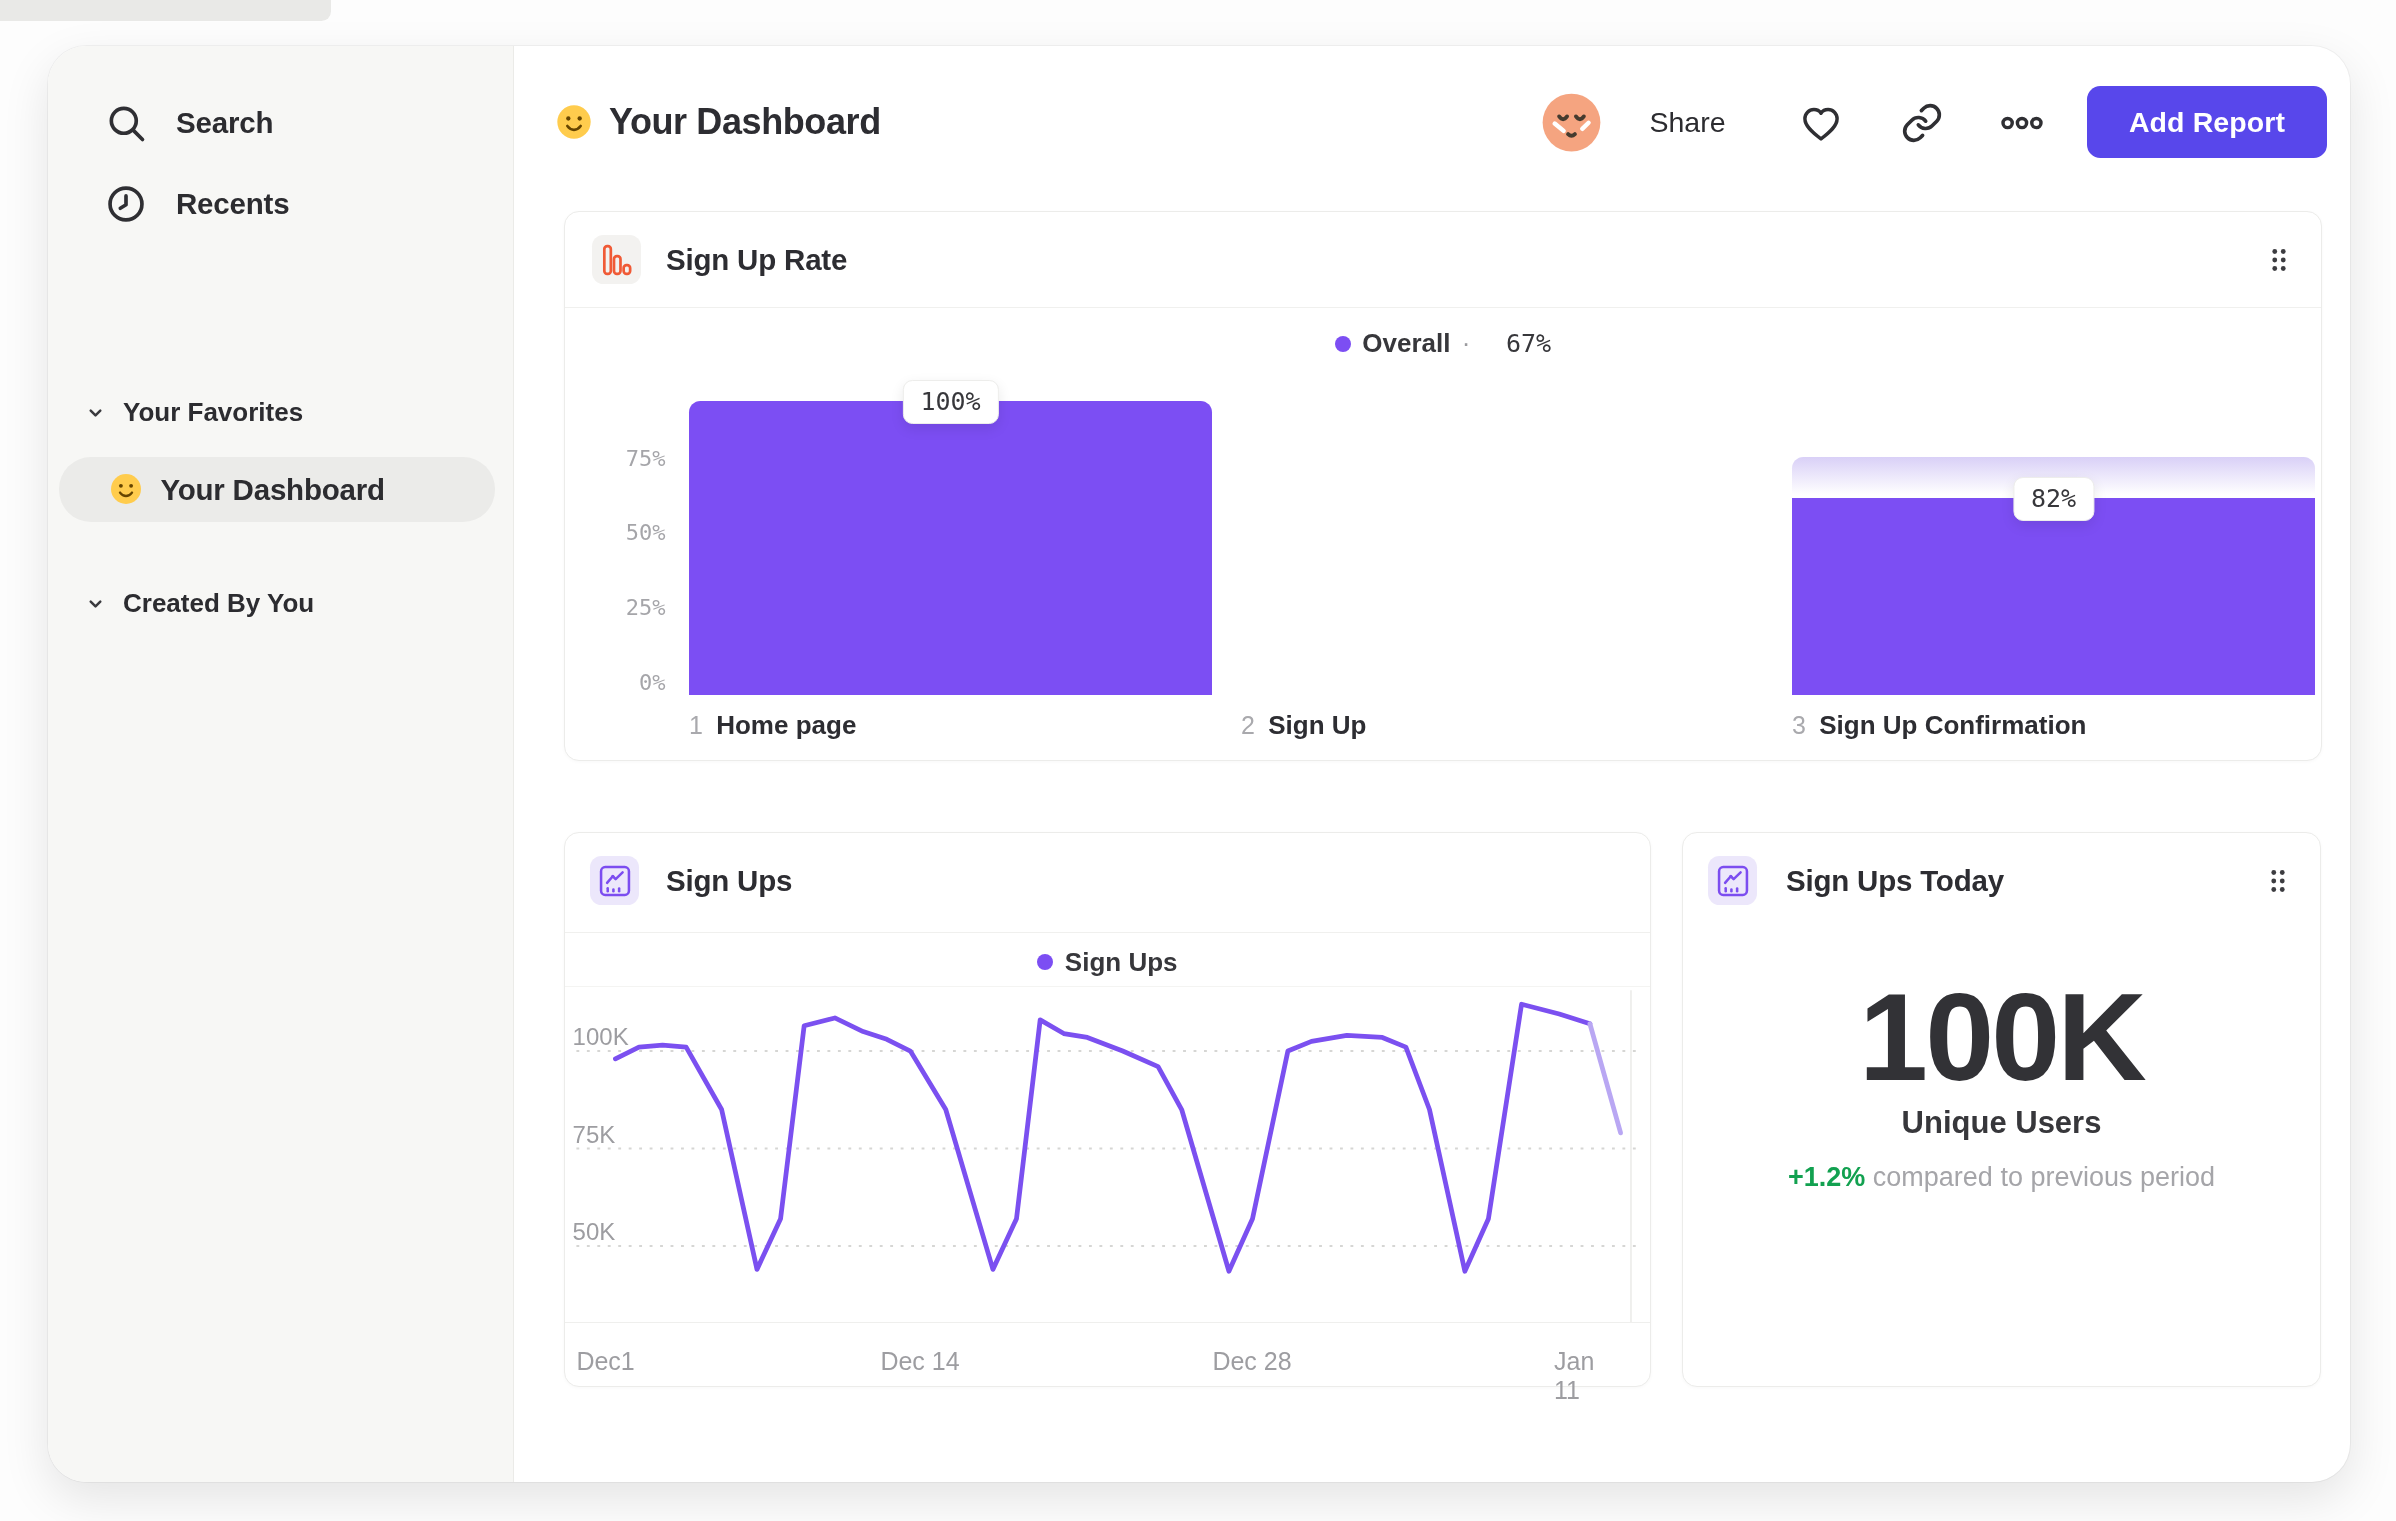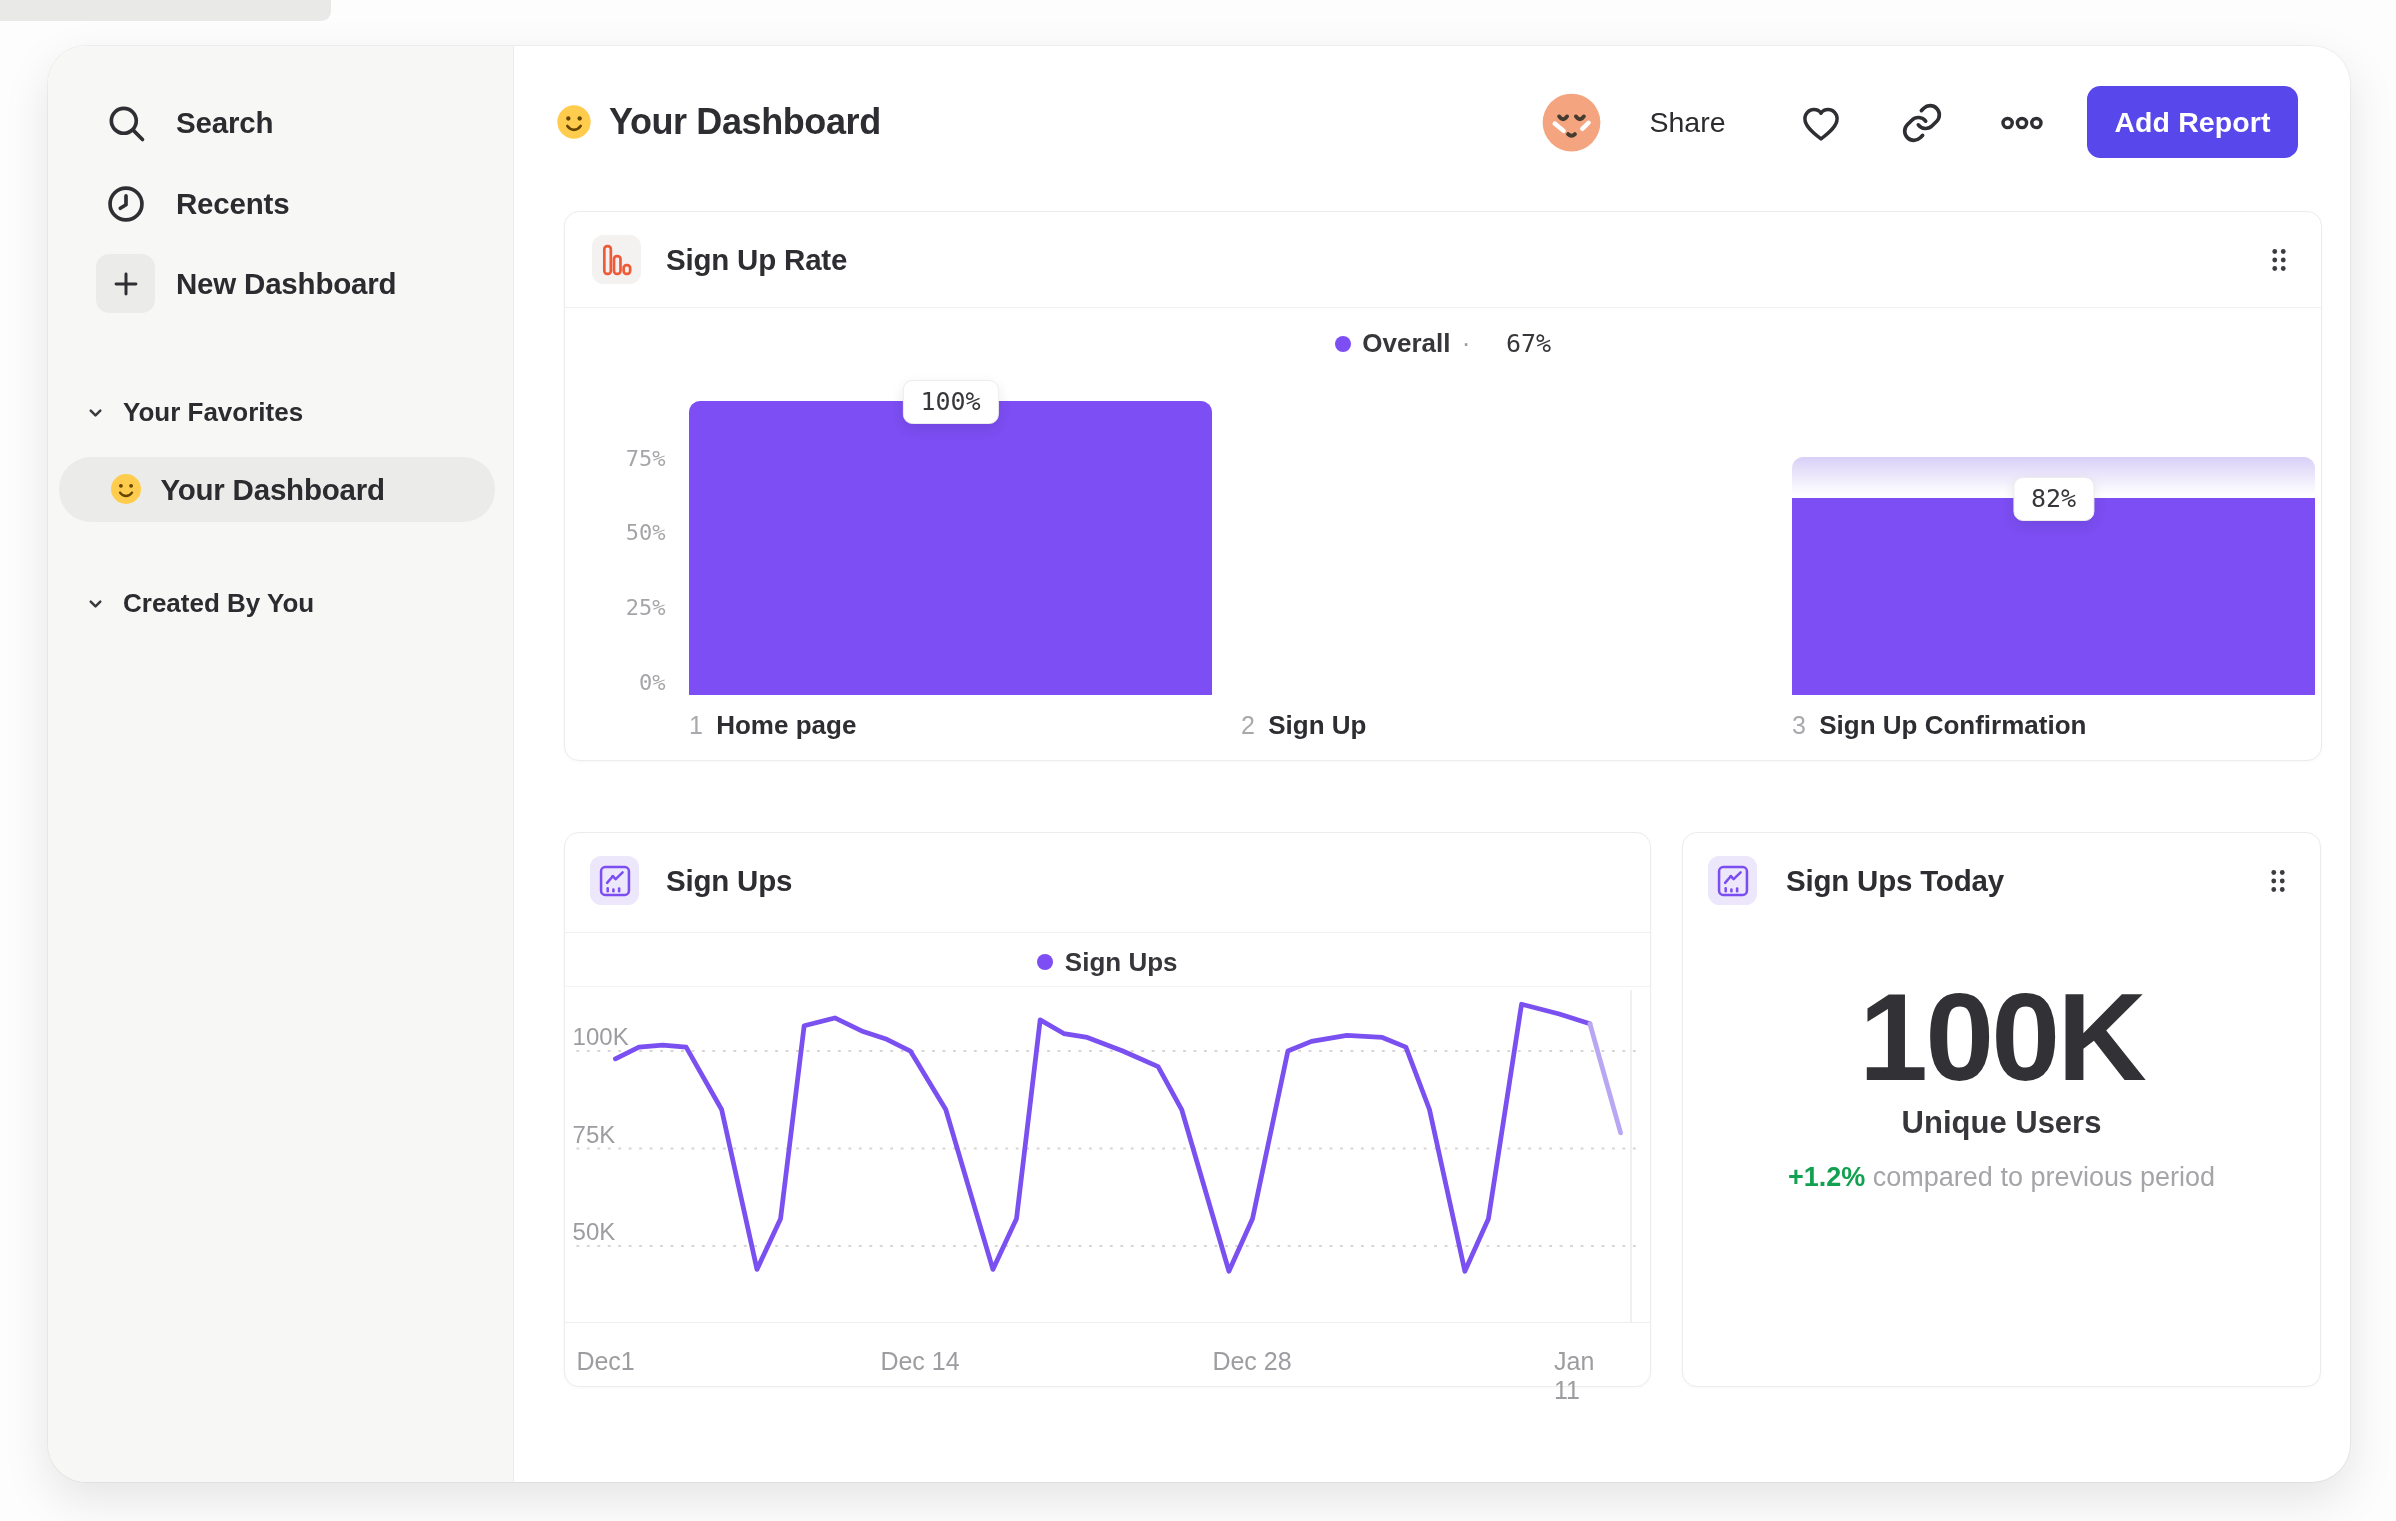--- a/index.html
+++ b/index.html
@@ -27,21 +27,21 @@
   .nav-sub .emoji { position:absolute; left:65px; top:16px; width:34px; height:34px; }
   .nav-sub .sub-label { position:absolute; left:116px; top:50%; transform:translateY(-50%); font-size:29.5px; font-weight:600; color:#8b8b8f; }
 
   
   .page-title-row { position:absolute; left:506px; top:40px; height:72px; display:flex; align-items:center; gap:15px; }
   .page-title-row .emoji { width:40px; height:40px; }
   .page-title { font-size:36px; font-weight:700; color:#2d2d32; letter-spacing:-0.4px; }
   .hdr-btn { position:absolute; top:45px; width:63px; height:63px; display:flex; align-items:center; justify-content:center; color:#2f2f33; cursor:pointer; }
   .share-label { position:absolute; left:1586px; top:45px; height:63px; width:107px; display:flex; align-items:center; justify-content:center;
                  font-size:28.5px; font-weight:500; color:#2c2c30; cursor:pointer; }
-  .add-report { position:absolute; left:2039px; top:40px; width:211px; height:72px; background:#5847eb; border:none; border-radius:13.3px;
+  .add-report { position:absolute; left:2039px; top:40px; width:240px; height:72px; background:#5847eb; border:none; border-radius:13.3px;
                 color:#fff; font-family:"Liberation Sans", sans-serif; font-size:28.5px; font-weight:600; cursor:pointer; letter-spacing:0.1px; }
 
   
   .card { position:absolute; background:#fff; border:1px solid #ececea; border-radius:15px; box-shadow:0 1px 3.8px rgba(0,0,0,.03); }
   .card-1 { left:516px; top:165px; width:1758px; height:550px; }
   .card-2 { left:516px; top:786px; width:1087px; height:555px; }
   .card-3 { left:1634px; top:786px; width:639px; height:555px; }
   .card-icon { position:absolute; left:27px; top:23px; width:49px; height:49px; border-radius:11.4px; display:flex; align-items:center; justify-content:center; }
   .card-icon.orange { background:#f3f2f0; color:#f05a36; }
   .card-icon.purple { background:#ece7fb; color:#7c4df0; }
@@ -104,29 +104,20 @@
     <div class="nav-item" style="top:43px">
       <span class="nav-icon">
         <svg width="44" height="44" viewBox="0 0 24 24" fill="none" stroke="currentColor" stroke-width="2" stroke-linecap="round">
             <circle cx="10.8" cy="10.8" r="6.8"></circle>
             <line x1="15.9" y1="15.9" x2="21" y2="21"></line>
           </svg>
       </span>
       <span class="nav-label">Search</span>
     </div>
 
-    <div class="nav-item" style="top:204px">
-      <span class="nav-icon boxed">
-        <svg width="34" height="34" viewBox="0 0 24 24" fill="none" stroke="#2f2f33" stroke-width="2.1" stroke-linecap="round">
-            <line x1="12" y1="5" x2="12" y2="19"></line>
-            <line x1="5" y1="12" x2="19" y2="12"></line>
-          </svg>
-      </span>
-      <span class="nav-label">New Dashboard</span>
-    </div>
 
     <div class="section-header" style="top:345px">
       <span class="section-chevron">
         <svg width="23" height="23" viewBox="0 0 24 24" fill="none" stroke="currentColor" stroke-width="2.6" stroke-linecap="round" stroke-linejoin="round">
             <polyline points="7,10 12,15 17,10"></polyline>
           </svg>
       </span>
       <span class="section-label">Your Favorites</span>
     </div>
 

